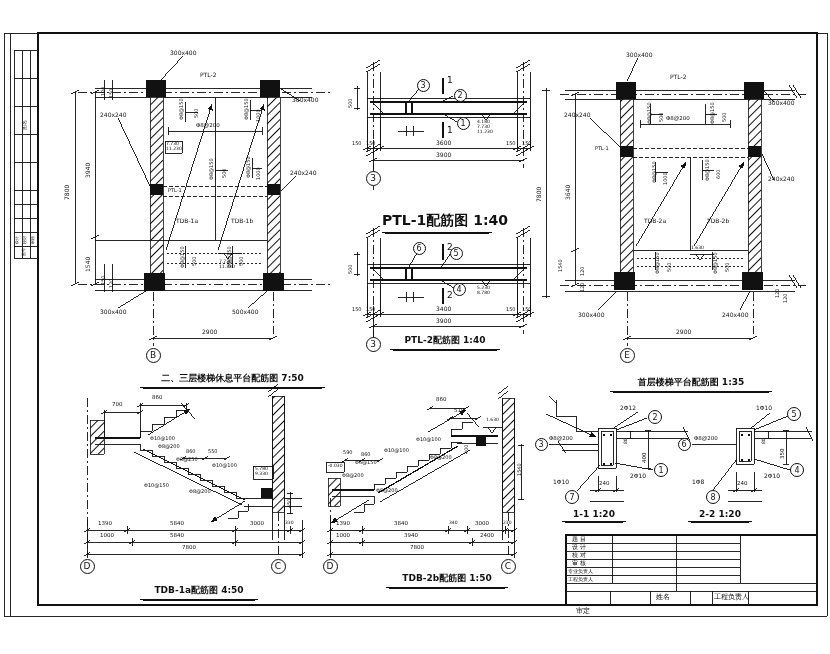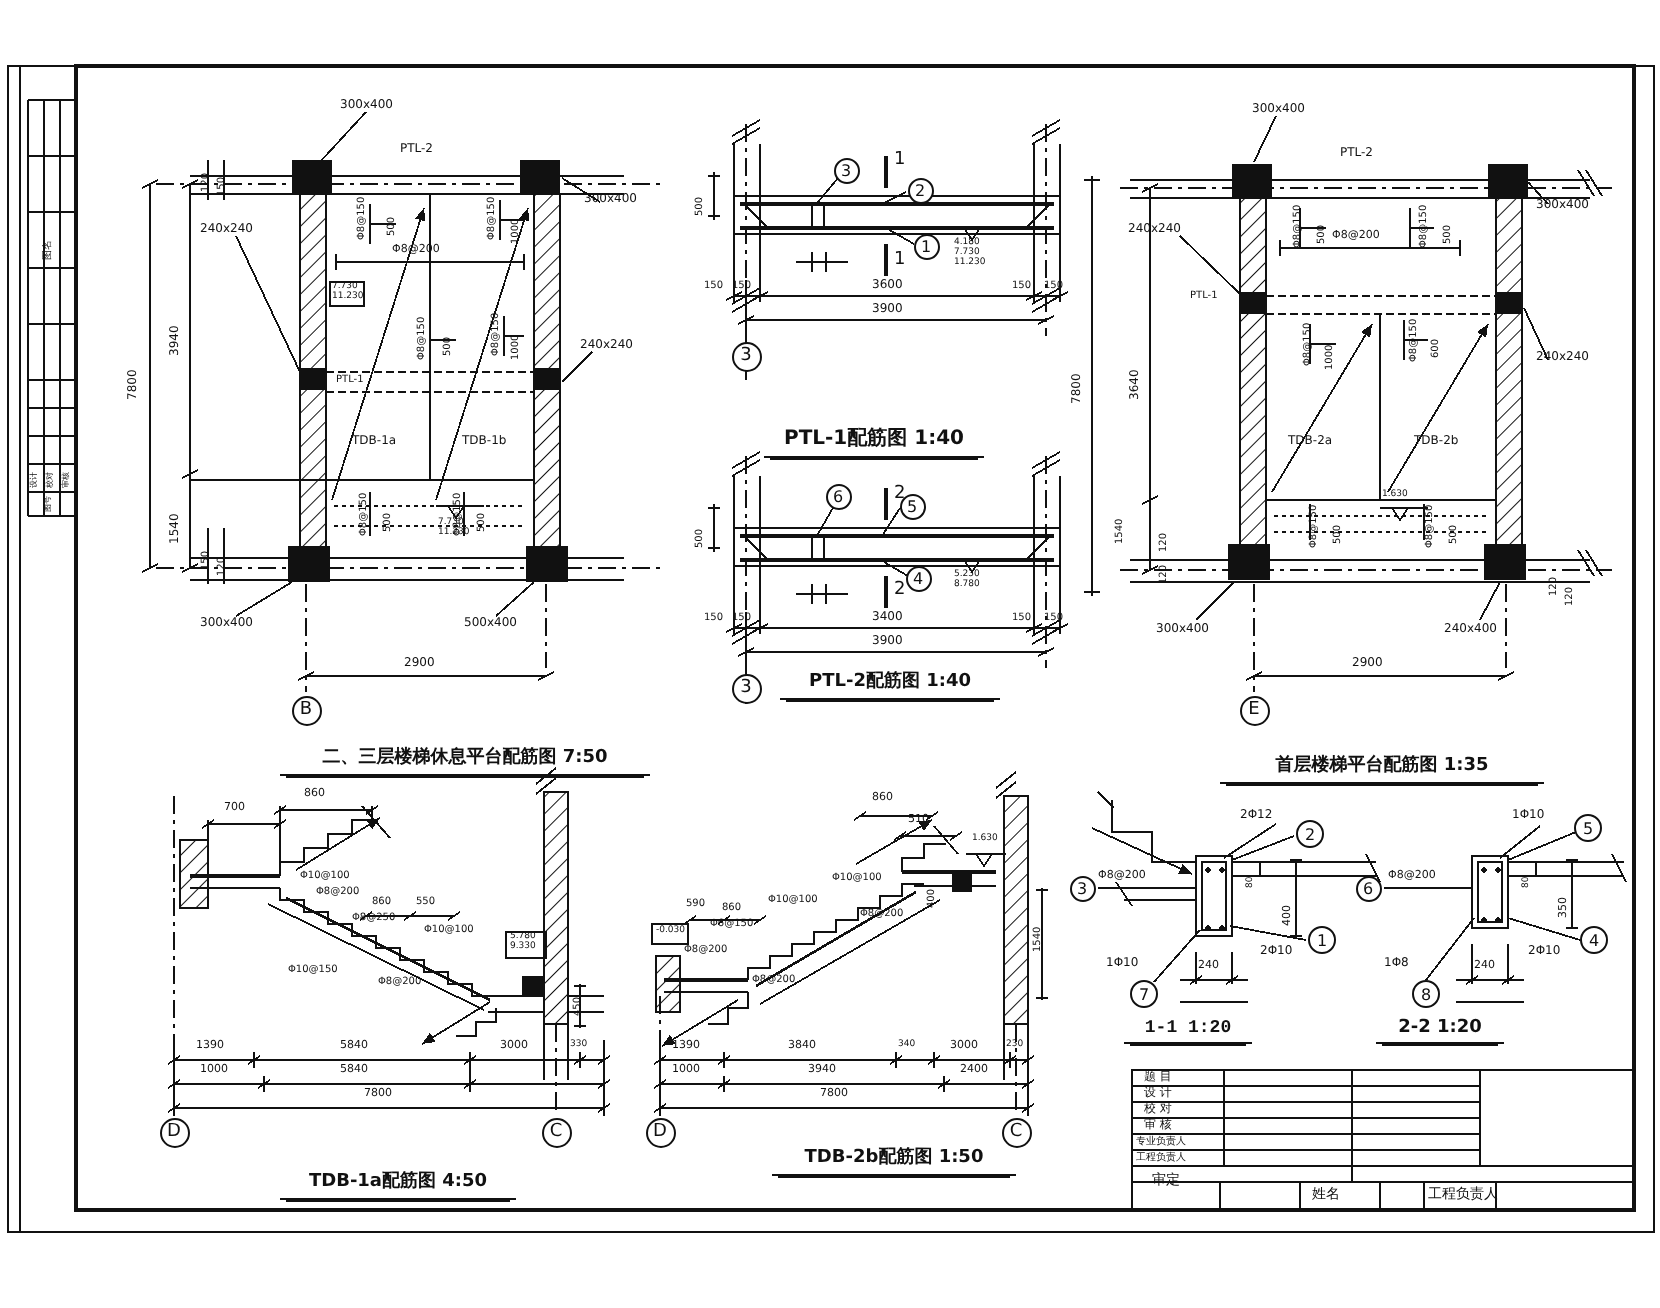--- a/index.html
+++ b/index.html
@@ -367,35 +367,35 @@
       <div class="lbl" style="left: 692px; top: 479px; font-size: 6px;">1Φ8</div>
       <div class="lbl" style="left: 737px; top: 481px; font-size: 5.5px;">240</div>
       <div class="lbl" style="left: 780px; top: 459px; font-size: 5.5px; transform: rotate(-90deg);">350</div>
       <div class="lbl" style="left: 762px; top: 444px; font-size: 4.5px; transform: rotate(-90deg);">80</div>
       <div class="lbl" style="left: 572px; top: 536px; font-size: 6px;">题 目</div>
       <div class="lbl" style="left: 572px; top: 544px; font-size: 6px;">设 计</div>
       <div class="lbl" style="left: 572px; top: 552px; font-size: 6px;">校 对</div>
       <div class="lbl" style="left: 572px; top: 560px; font-size: 6px;">审 核</div>
       <div class="lbl" style="left: 568px; top: 569px; font-size: 5px;">专业负责人</div>
       <div class="lbl" style="left: 568px; top: 577px; font-size: 5px;">工程负责人</div>
-      <div class="lbl" style="left: 576px; top: 588px; font-size: 7px; font-family: Liberation Mono, monospace;">审定</div>
+      <div class="lbl" style="left: 576px; top: 608px; font-size: 7px;">审定</div>
       <div class="lbl" style="left: 656px; top: 594px; font-size: 7px;">姓名</div>
       <div class="lbl" style="left: 714px; top: 594px; font-size: 7px;">工程负责人</div>
       <div class="lbl" style="left: 22px; top: 130px; font-size: 5px; transform: rotate(-90deg);">图名</div>
       <div class="lbl" style="left: 15px; top: 244px; font-size: 4px; transform: rotate(-90deg);">设计</div>
       <div class="lbl" style="left: 23px; top: 244px; font-size: 4px; transform: rotate(-90deg);">校对</div>
       <div class="lbl" style="left: 31px; top: 244px; font-size: 4px; transform: rotate(-90deg);">审核</div>
       <div class="lbl" style="left: 22px; top: 256px; font-size: 4px; transform: rotate(-90deg);">图号</div>
       <div class="cap" style="left: 140px; top: 372px; font-size: 9px; width: 185px;">二、三层楼梯休息平台配筋图  7:50</div>
       <div class="cap" style="left: 610px; top: 376px; font-size: 9px; width: 162px;">首层楼梯平台配筋图  1:35</div>
-      <div class="cap" style="left: 382px; top: 212px; font-size: 10px; width: 110px;">PTL-1配筋图  1:40</div>
+      <div class="cap" style="left: 382px; top: 212px; font-size: 14px; width: 110px;">PTL-1配筋图  1:40</div>
       <div class="cap" style="left: 390px; top: 334px; font-size: 9px; width: 110px;">PTL-2配筋图  1:40</div>
       <div class="cap" style="left: 140px; top: 584px; font-size: 9px; width: 118px;">TDB-1a配筋图  4:50</div>
       <div class="cap" style="left: 386px; top: 572px; font-size: 9px; width: 122px;">TDB-2b配筋图  1:50</div>
-      <div class="cap" style="left: 562px; top: 509px; font-size: 9px; width: 64px; font-family: Liberation Mono, monospace;">1-1  1:20</div>
+      <div class="cap" style="left: 562px; top: 509px; font-size: 9px; width: 64px;">1-1  1:20</div>
       <div class="cap" style="left: 688px; top: 509px; font-size: 9px; width: 64px;">2-2  1:20</div>
       <div class="bub" style="left: 145.5px; top: 347.5px; width: 15px; height: 15px; font-size: 9px;">B</div>
       <div class="bub" style="left: 619.5px; top: 347.5px; width: 15px; height: 15px; font-size: 9px;">E</div>
       <div class="bub" style="left: 365.5px; top: 170.5px; width: 15px; height: 15px; font-size: 9px;">3</div>
       <div class="bub" style="left: 365.5px; top: 336.5px; width: 15px; height: 15px; font-size: 9px;">3</div>
       <div class="bub" style="left: 79.5px; top: 558.5px; width: 15px; height: 15px; font-size: 9px;">D</div>
       <div class="bub" style="left: 270.5px; top: 558.5px; width: 15px; height: 15px; font-size: 9px;">C</div>
       <div class="bub" style="left: 322.5px; top: 558.5px; width: 15px; height: 15px; font-size: 9px;">D</div>
       <div class="bub" style="left: 500.5px; top: 558.5px; width: 15px; height: 15px; font-size: 9px;">C</div>
       <div class="bub" style="left: 416.5px; top: 78.5px; width: 13px; height: 13px; font-size: 8px;">3</div>

